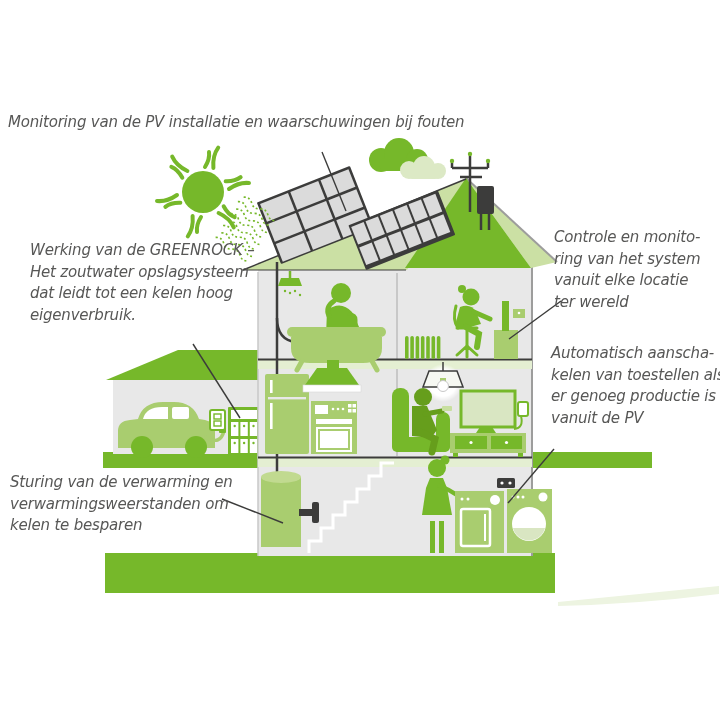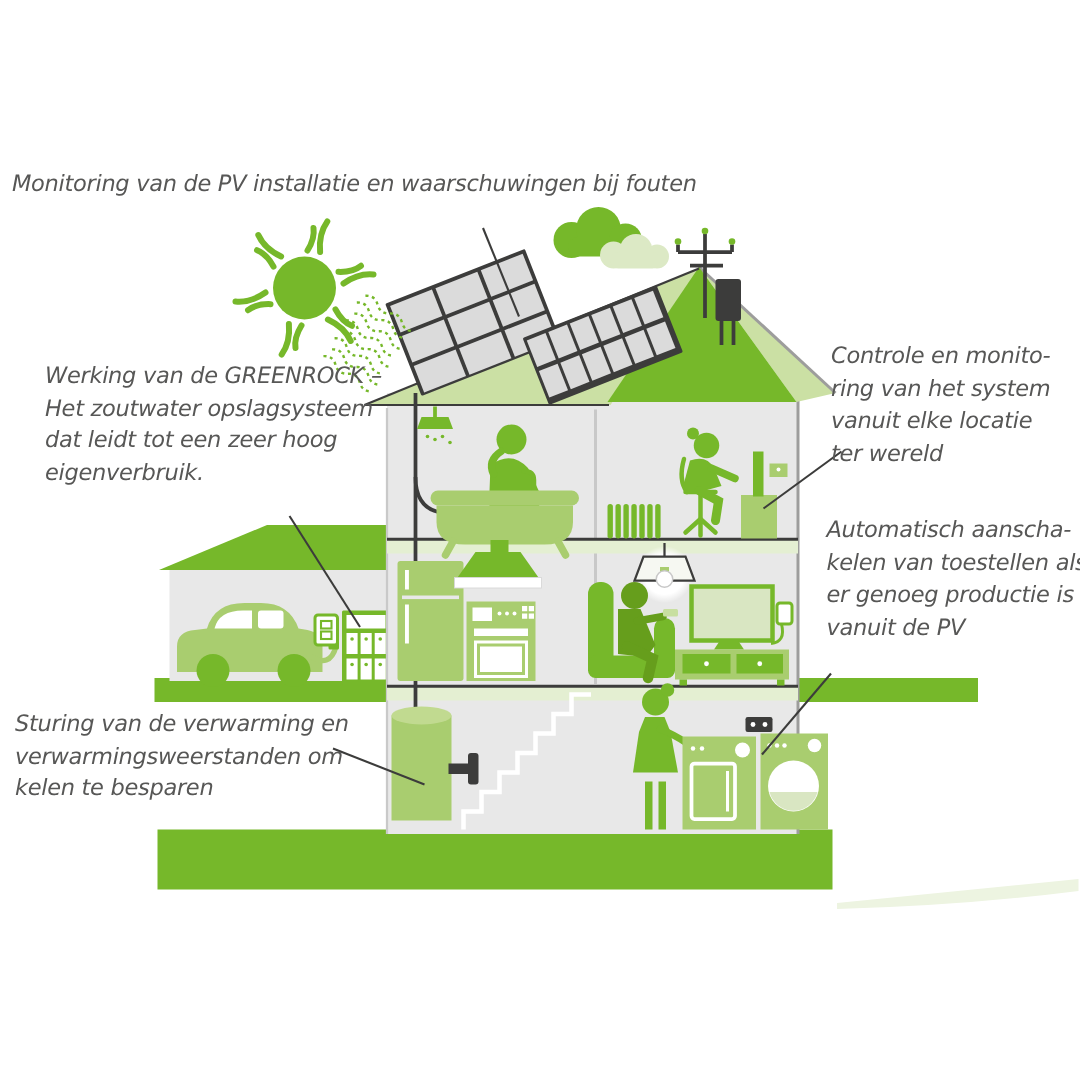--- a/index.html
+++ b/index.html
@@ -359,21 +359,21 @@
     <line x1="222" y1="499" x2="283" y2="523"></line>
     <line x1="561" y1="301" x2="509" y2="339"></line>
     <line x1="554" y1="449" x2="508" y2="503"></line>
   </g>
 </svg>
 
 <div class="annotation ann-top">Monitoring van de PV installatie en waarschuwingen bij fouten</div>
 
 <div class="annotation ann-left">Werking van de GREENROCK –
 Het zoutwater opslagsysteem
-dat leidt tot een zeer hoog
+dat leidt tot een kelen hoog
 eigenverbruik.</div>
 
 <div class="annotation ann-bottom-left">Sturing van de verwarming en
 verwarmingsweerstanden om
 kelen te besparen</div>
 
 <div class="annotation ann-right-top">Controle en monito-
 ring van het system
 vanuit elke locatie
 ter wereld</div>

